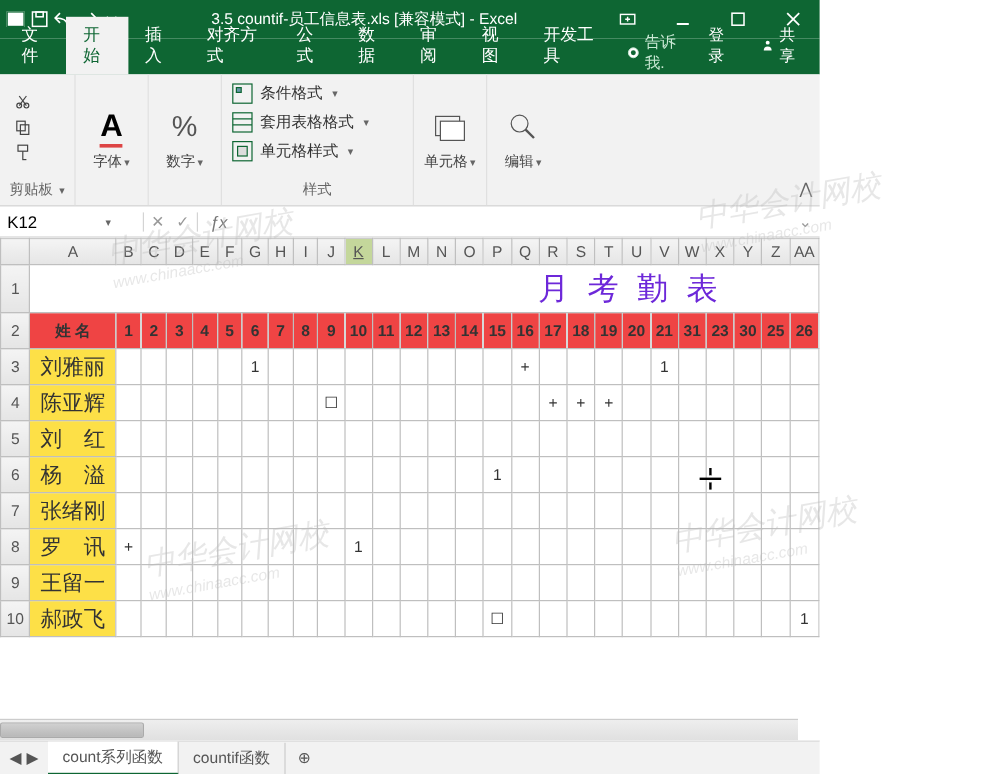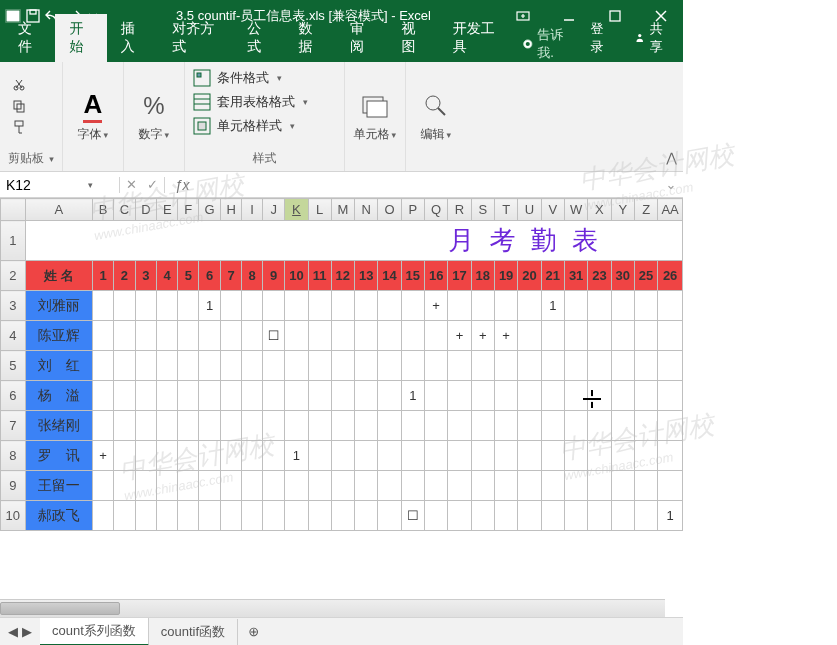--- a/index.html
+++ b/index.html
@@ -52,21 +52,21 @@
 
   
   .gridwrap { flex:1; overflow:hidden; position:relative; background:#fff; }
   table.sheet { border-collapse:collapse; }
   table.sheet th, table.sheet td { border:1px solid #bfbfbf; text-align:center; font-size:13px; color:#333; overflow:hidden; white-space:nowrap; }
   table.sheet .coltop { background: linear-gradient(#f4f4f4,#e5e5e5); height:22px; font-weight:normal; color:#555; }
   table.sheet .rowhead { background: linear-gradient(#f4f4f4,#e5e5e5); width:30px; font-weight:normal; color:#555; }
   table.sheet tr.row td { height:30px; }
   table.sheet tr.titlerow td { height:40px; font-size:26px; font-family:Liberation Sans, sans-serif; color:#6d28d9; letter-spacing:4px; }
   table.sheet tr.headerrow td { background:#ef4444; font-weight:bold; font-family:SimHei,sans-serif; }
-  table.sheet tr.row td.namecell { background:#3b82f6; font-family:SimHei,sans-serif; font-size:14px; }
+  table.sheet tr.row td.namecell { background:#fde047; font-family:SimHei,sans-serif; font-size:18px; }
   .col-narrow { width:28px; }
   .col-A { width:82px; }
   .col-K-sel { background:#c4d79b !important; color:#0e6633; text-decoration:underline; }
 
   
   .cursor-cross { position:absolute; width:18px; height:18px; pointer-events:none; }
   .cursor-cross::before, .cursor-cross::after { content:""; position:absolute; background:#000; }
   .cursor-cross::before { left:8px; top:0; width:2px; height:18px; }
   .cursor-cross::after { top:8px; left:0; height:2px; width:18px; }
   .cursor-cross .hole { position:absolute; left:6px; top:6px; width:6px; height:6px; background:#fff; border-radius:50%; }

